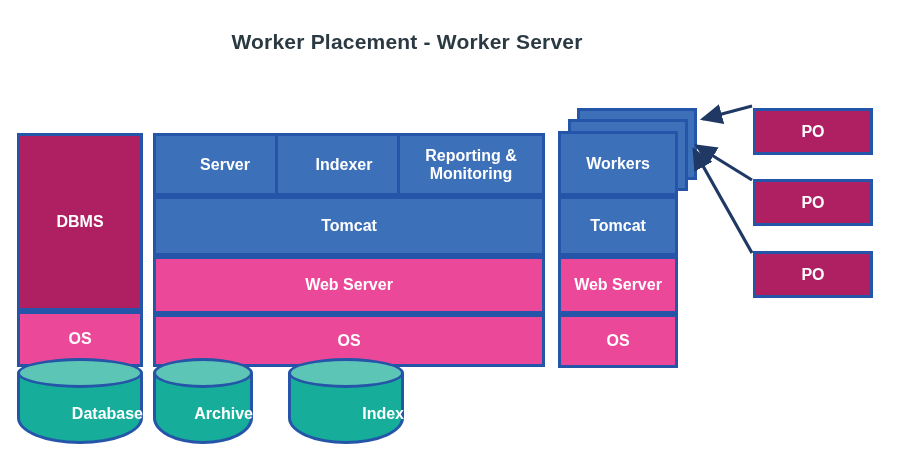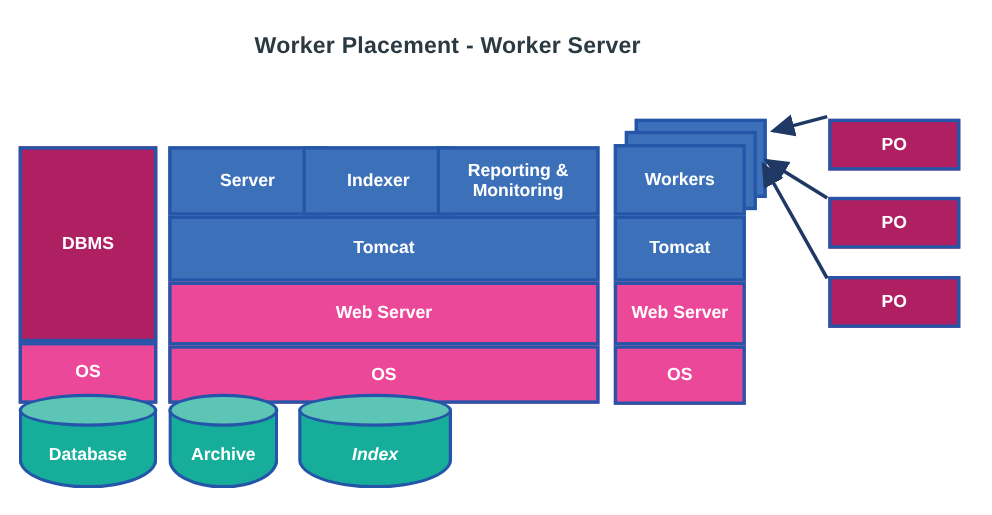--- a/index.html
+++ b/index.html
@@ -68,21 +68,21 @@
     height: 30px;
     box-sizing: border-box;
     background: #5cc5b6;
     border: 3px solid #2455a8;
     border-radius: 50%;
   }
   .cyl .cyl-label {
     position: absolute;
     left: 0;
     right: 0;
-    text-align: center;
+    text-align: right;
     color: #ffffff;
     font-weight: bold;
     font-size: 16px;
   }
 
   #arrow-layer {
     position: absolute;
     left: 0;
     top: 0;
     width: 902px;
@@ -134,21 +134,21 @@
   <div class="box fill-teal" style="left:153px; top:293px; width:392px; height:53px;">
     <span>OS</span>
   </div>
 
   <div class="cyl" style="left:153px; top:358px; width:100px; height:86px;">
     <div class="cyl-body" style="top:15px; height:71px;"></div>
     <div class="cyl-top"></div>
     <div class="cyl-label" style="top:47px;">Archive</div>
   </div>
 
-  <div class="cyl" style="left:271px; top:358px; width:140px; height:86px;font-style:italic;">
+  <div class="cyl" style="left:288px; top:358px; width:116px; height:86px;">
     <div class="cyl-body" style="top:15px; height:71px;"></div>
     <div class="cyl-top"></div>
     <div class="cyl-label" style="top:47px;">Index</div>
   </div>
 
   <div class="box fill-blue" style="left:577px; top:87px; width:120px; height:72px;"></div>
   <div class="box fill-blue" style="left:568px; top:98px; width:120px; height:72px;"></div>
 
   <div class="box fill-blue" style="left:558px; top:110px; width:120px; height:65px;align-items:center;">
     <span>Workers</span>

